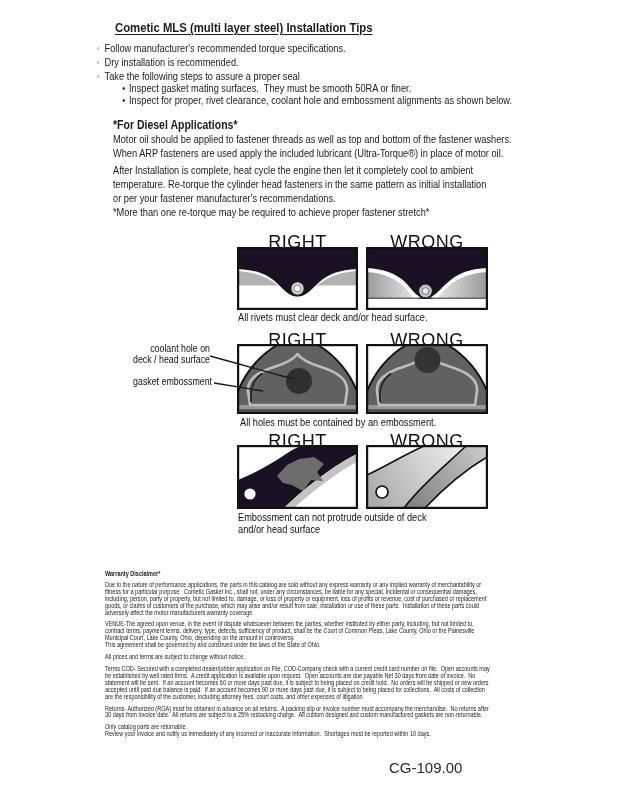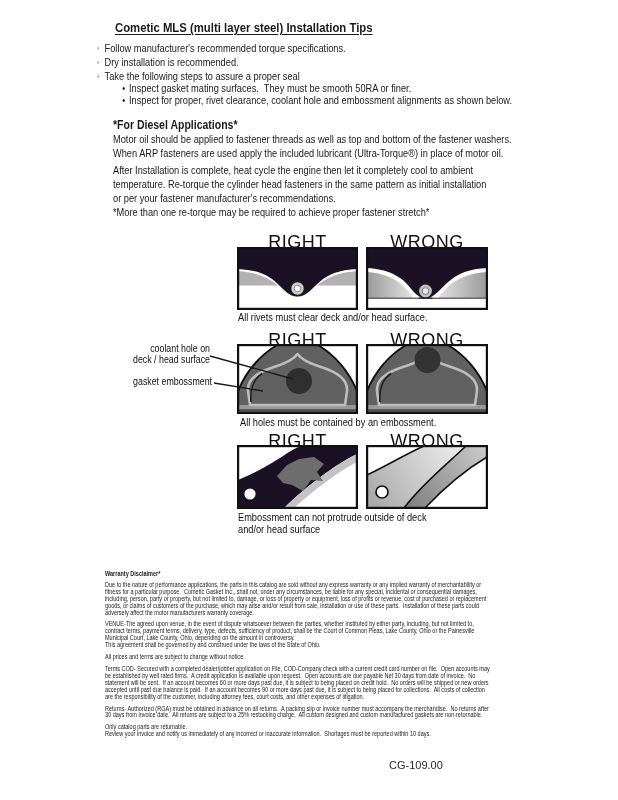--- a/index.html
+++ b/index.html
@@ -33,21 +33,21 @@
 
   .dbox { position:absolute; }
   .dbox svg { display:block; }
 
   .side-label { font-size:10.5px; line-height:11.3px; text-align:right; color:#111; white-space:pre; }
 
   .warranty { left:105px; top:571px; width:470px; font-size:6.5px; line-height:6.9px; color:#222; }
   .warranty .w-h { font-weight:bold; margin-bottom:4px; white-space:pre; }
   .warranty .w-p { margin-bottom:5px; white-space:pre; }
 
-  .code { left:389px; top:759px; font-size:11px; color:#2a2a2a; white-space:pre; }
+  .code { left:389px; top:759px; font-size:15px; color:#2a2a2a; white-space:pre; }
 </style>
 </head>
 <body>
 
 <div id="page">
 
   <div class="abs title cx">Cometic MLS (multi layer steel) Installation Tips</div>
 
   <div class="abs bullets cx">
     <div class="b-row"><span class="b-dot">◦</span><span>Follow manufacturer's recommended torque specifications.</span></div>

